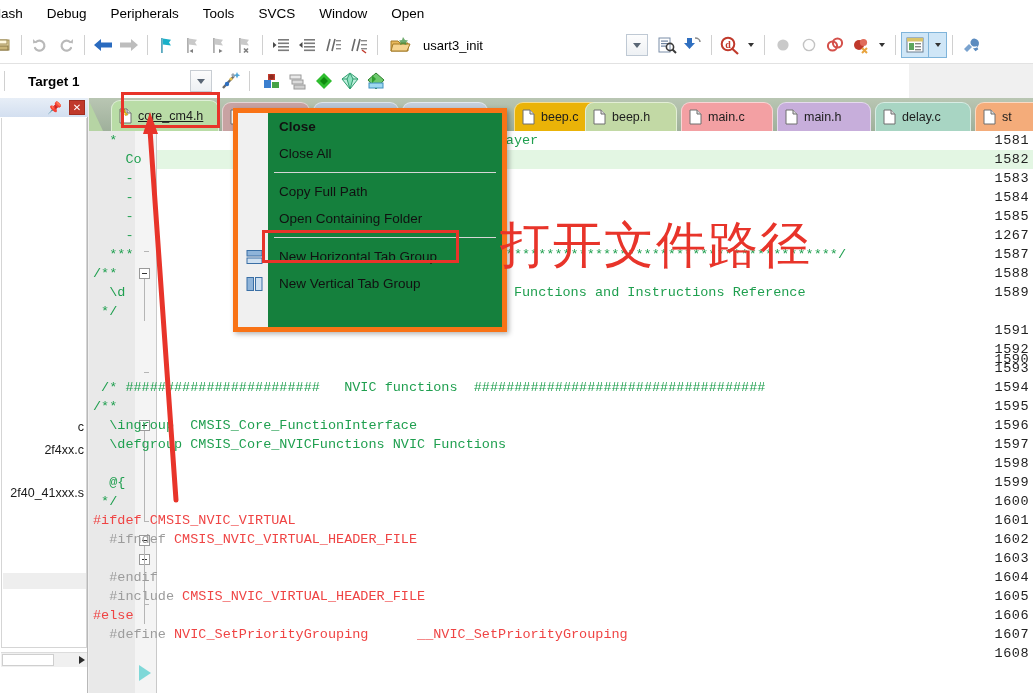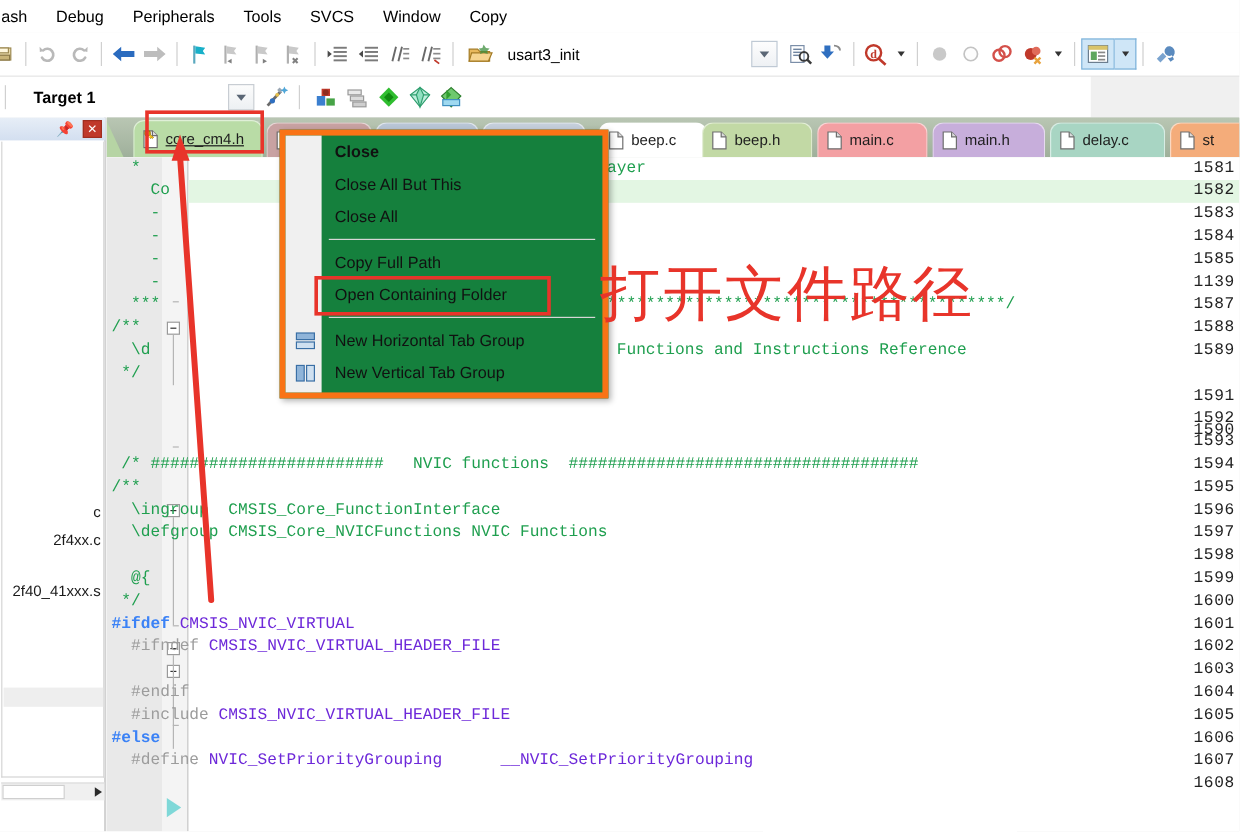--- a/index.html
+++ b/index.html
@@ -213,23 +213,23 @@
     font-family: "Liberation Mono", monospace;
     font-size: 13.5px; color: #222; letter-spacing: 0.5px;
   }
   .cl {
     position: absolute; left: 4px;
     font-family: "Liberation Mono", monospace;
     font-size: 13.5px; white-space: pre; letter-spacing: 0px;
   }
   .c-comment { color: #1f9f4f; }
   .c-pp { color: #9c9c9c; }
-  .c-pp-b { color: #3b82f6; font-weight: bold;}
+  .c-pp-b { color: #ef4444; font-weight: normal;}
   .c-str { color: #d62ea6; }
-  .c-plain { color: #6d28d9; }
+  .c-plain { color: #ef4444; }
 
   .hl-line {
     position:absolute; left:68px; width: 876px; height: 19px;
     background: #e3f6e3;
   }
   .fold-box {
     position: absolute; width: 11px; height: 11px;
     border: 1px solid #9a9a9a; background: #ffffff;
   }
   .fold-box::after {
@@ -312,21 +312,21 @@
 
 <div id="app">
 
   <div class="menubar">
     <div class="menu-item">lash</div>
     <div class="menu-item">Debug</div>
     <div class="menu-item">Peripherals</div>
     <div class="menu-item">Tools</div>
     <div class="menu-item">SVCS</div>
     <div class="menu-item">Window</div>
-    <div class="menu-item">Copy</div>
+    <div class="menu-item">Open</div>
   </div>
 
   <div class="toolbar1">
 
     <div class="tb-btn" style="margin-left:-8px;width:24px;">
       <svg width="20" height="20" viewBox="0 0 20 20">
         <rect x="3" y="5" width="12" height="10" fill="#e8d9a8" stroke="#9e8b54"></rect>
         <rect x="5" y="5" width="8" height="4" fill="#fff8df" stroke="#9e8b54"></rect>
         <rect x="4" y="11" width="10" height="4" fill="#c9b478" stroke="#8a7846"></rect>
       </svg>
@@ -647,21 +647,21 @@
       <div class="tab" style="left:313px; width:86px; background:#c5cfdb;">
         <span class="ficon">
           <svg width="13" height="16" viewBox="0 0 13 16">
               <path d="M1 1 L8 1 L12 5 L12 15 L1 15 Z" fill="#ffffff" stroke="#6e6e6e"></path>
               <path d="M8 1 L8 5 L12 5" fill="#dcdcdc" stroke="#6e6e6e"></path>
             </svg>
         </span>
         <span class="tname"></span>
       </div>
 
-      <div class="tab" style="left:410px; width:90px; background:#ffffff;">
+      <div class="tab" style="left:425px; width:90px; background:#eab308;">
         <span class="ficon">
           <svg width="13" height="16" viewBox="0 0 13 16">
               <path d="M1 1 L8 1 L12 5 L12 15 L1 15 Z" fill="#ffffff" stroke="#6e6e6e"></path>
               <path d="M8 1 L8 5 L12 5" fill="#dcdcdc" stroke="#6e6e6e"></path>
             </svg>
         </span>
         <span class="tname">beep.c</span>
       </div>
 
       <div class="tab" style="left:496px; width:92px; background:#c2d9a5;">
@@ -719,21 +719,21 @@
       <div class="gutter"></div>
       <div class="foldcol"></div>
 
       <div class="hl-line" style="top:19px;"></div>
 
       <div class="ln" style="top:2px;">1581</div>
       <div class="ln" style="top:21px;">1582</div>
       <div class="ln" style="top:40px;">1583</div>
       <div class="ln" style="top:59px;">1584</div>
       <div class="ln" style="top:78px;">1585</div>
-      <div class="ln" style="top:97px;">1139</div>
+      <div class="ln" style="top:97px;">1267</div>
       <div class="ln" style="top:116px;">1587</div>
       <div class="ln" style="top:135px;">1588</div>
       <div class="ln" style="top:154px;">1589</div>
       <div class="ln" style="top:173px;margin-top:48px;">1590</div>
       <div class="ln" style="top:192px;">1591</div>
       <div class="ln" style="top:211px;">1592</div>
       <div class="ln" style="top:230px;">1593</div>
       <div class="ln" style="top:249px;">1594</div>
       <div class="ln" style="top:268px;">1595</div>
       <div class="ln" style="top:287px;">1596</div>
@@ -793,21 +793,20 @@
       <div class="cl c-comment" style="left:352px; top:154px;">nterface Functions and Instructions Reference</div>
 
       <div class="cursor-tri"></div>
     </div>
   </div>
 
   <div class="ctxmenu">
     <div class="ctx-gutter"></div>
 
     <div class="ctx-item bold">Close</div>
-    <div class="ctx-item">Close All But This</div>
     <div class="ctx-item">Close All</div>
 
     <div class="ctx-sep"></div>
 
     <div class="ctx-item">Copy Full Path</div>
     <div class="ctx-item">Open Containing Folder</div>
 
     <div class="ctx-sep"></div>
 
     <div class="ctx-item">

